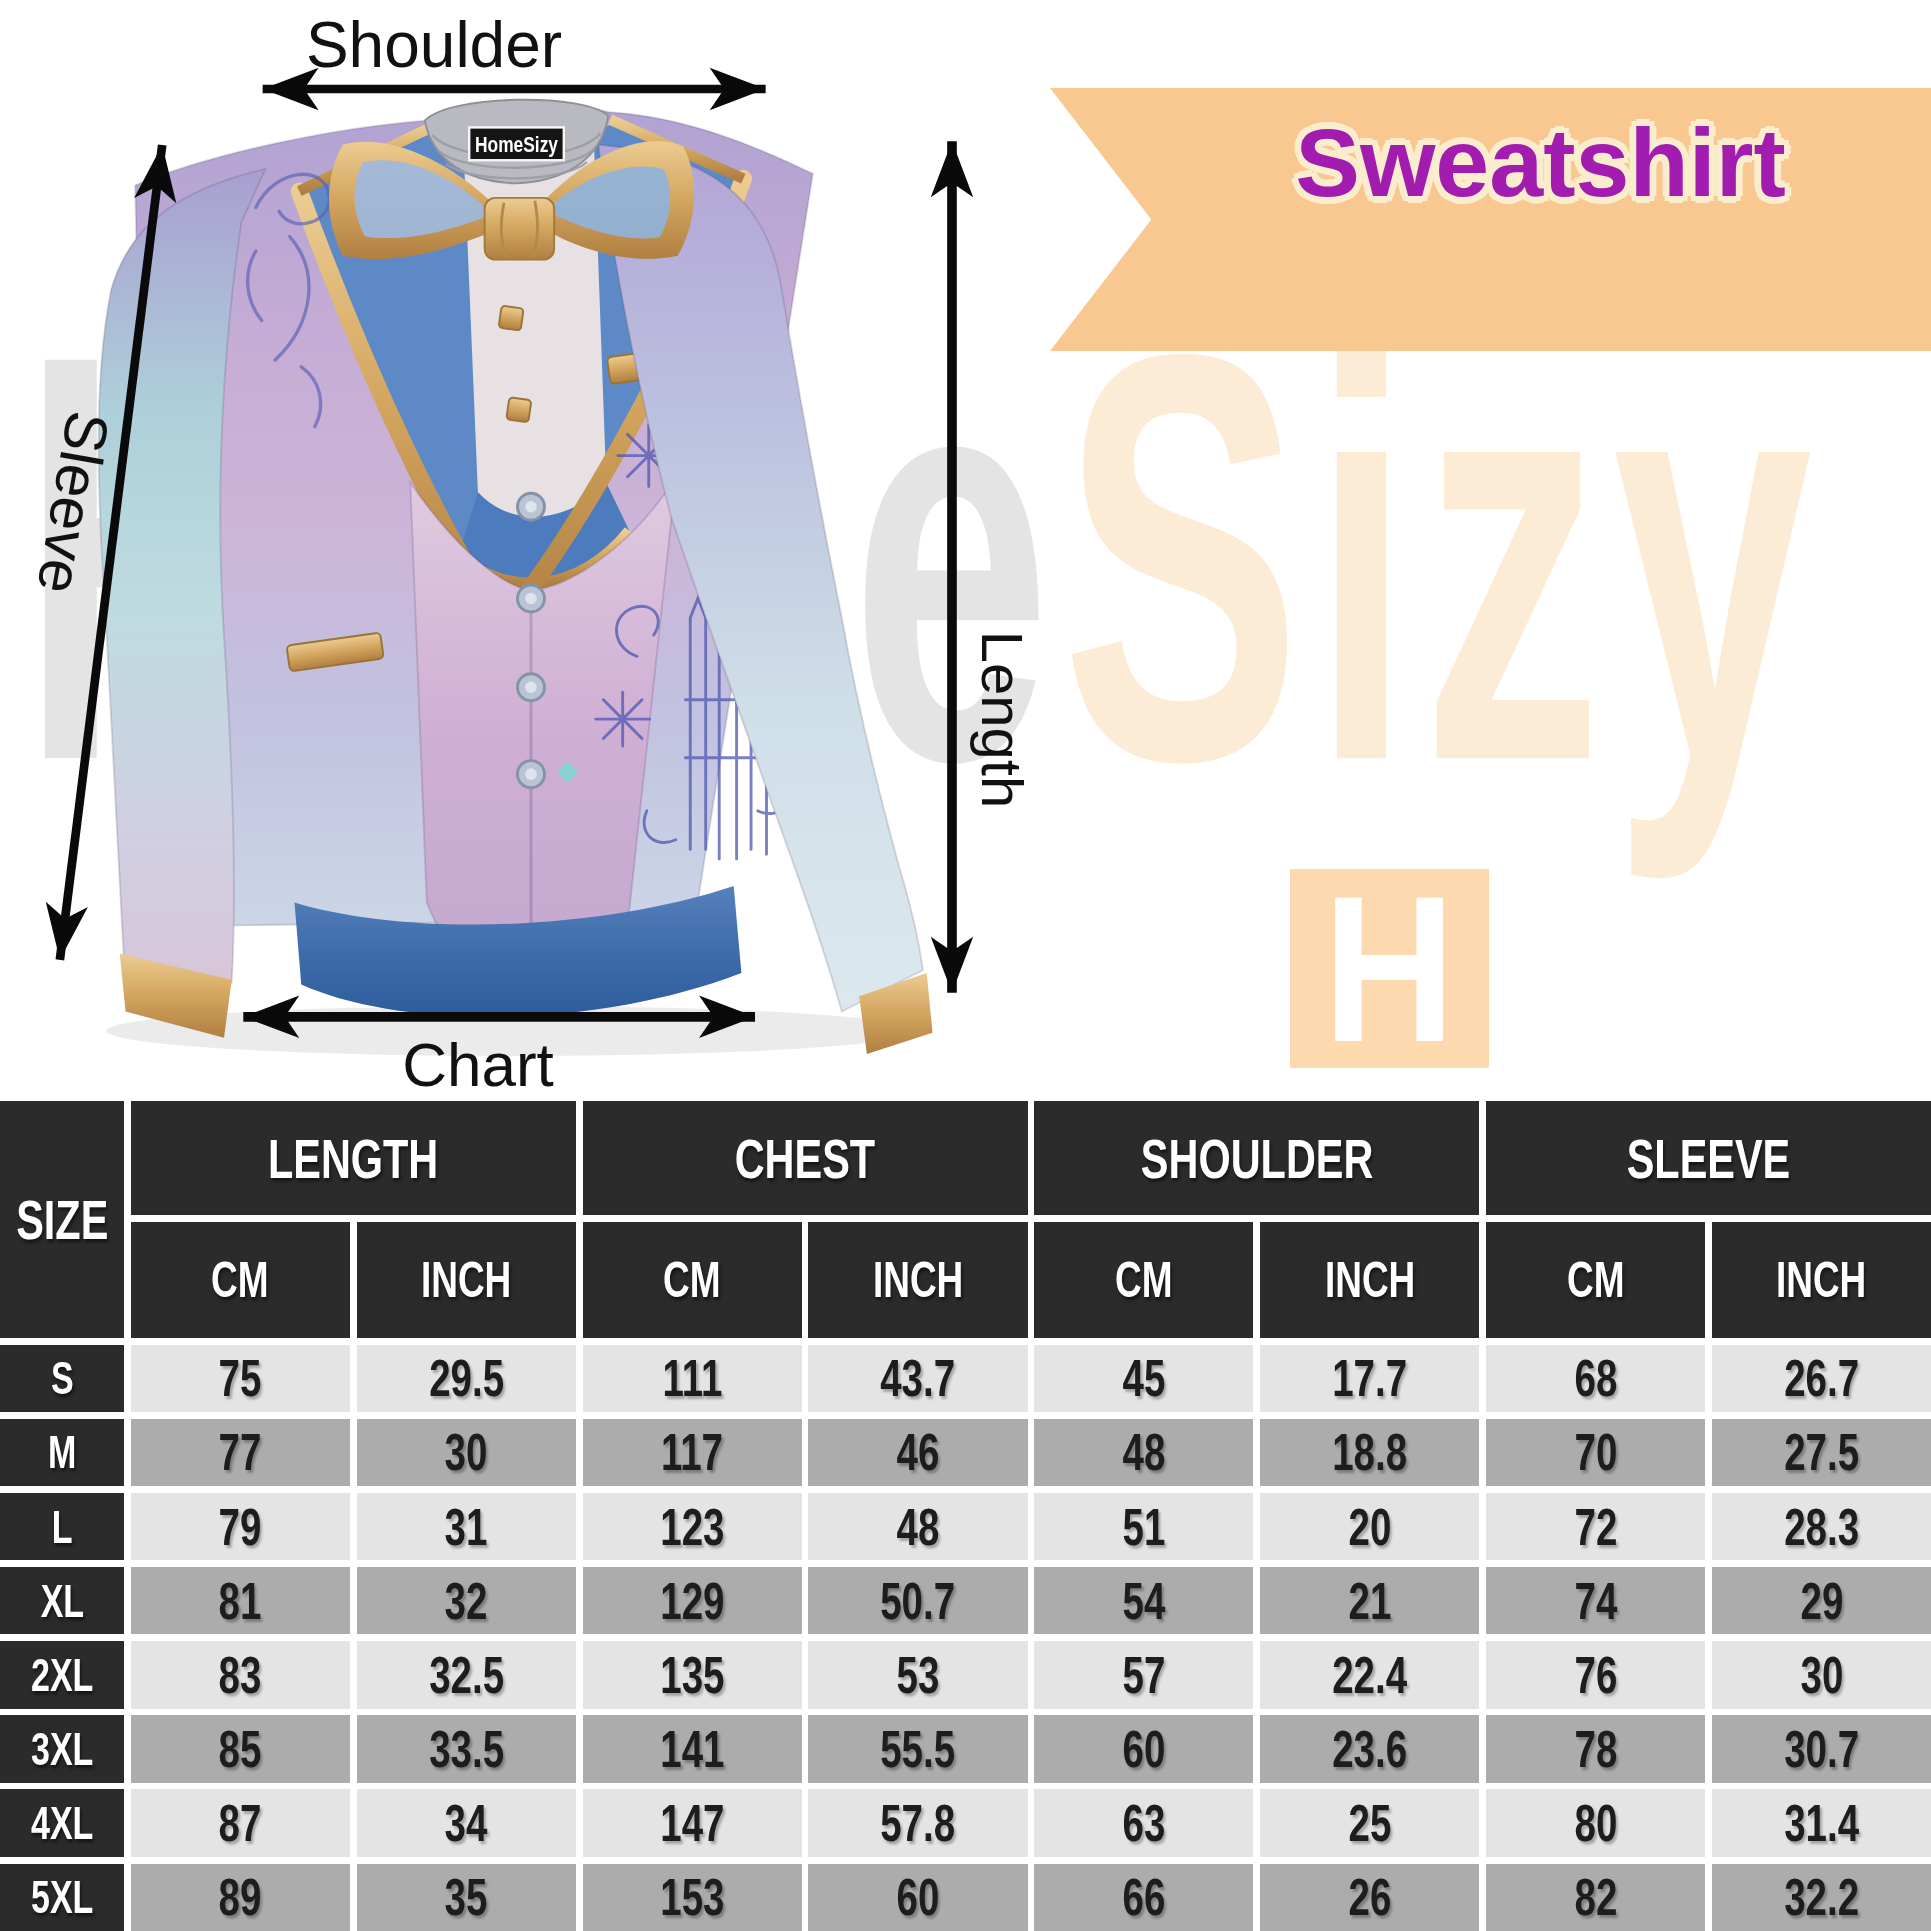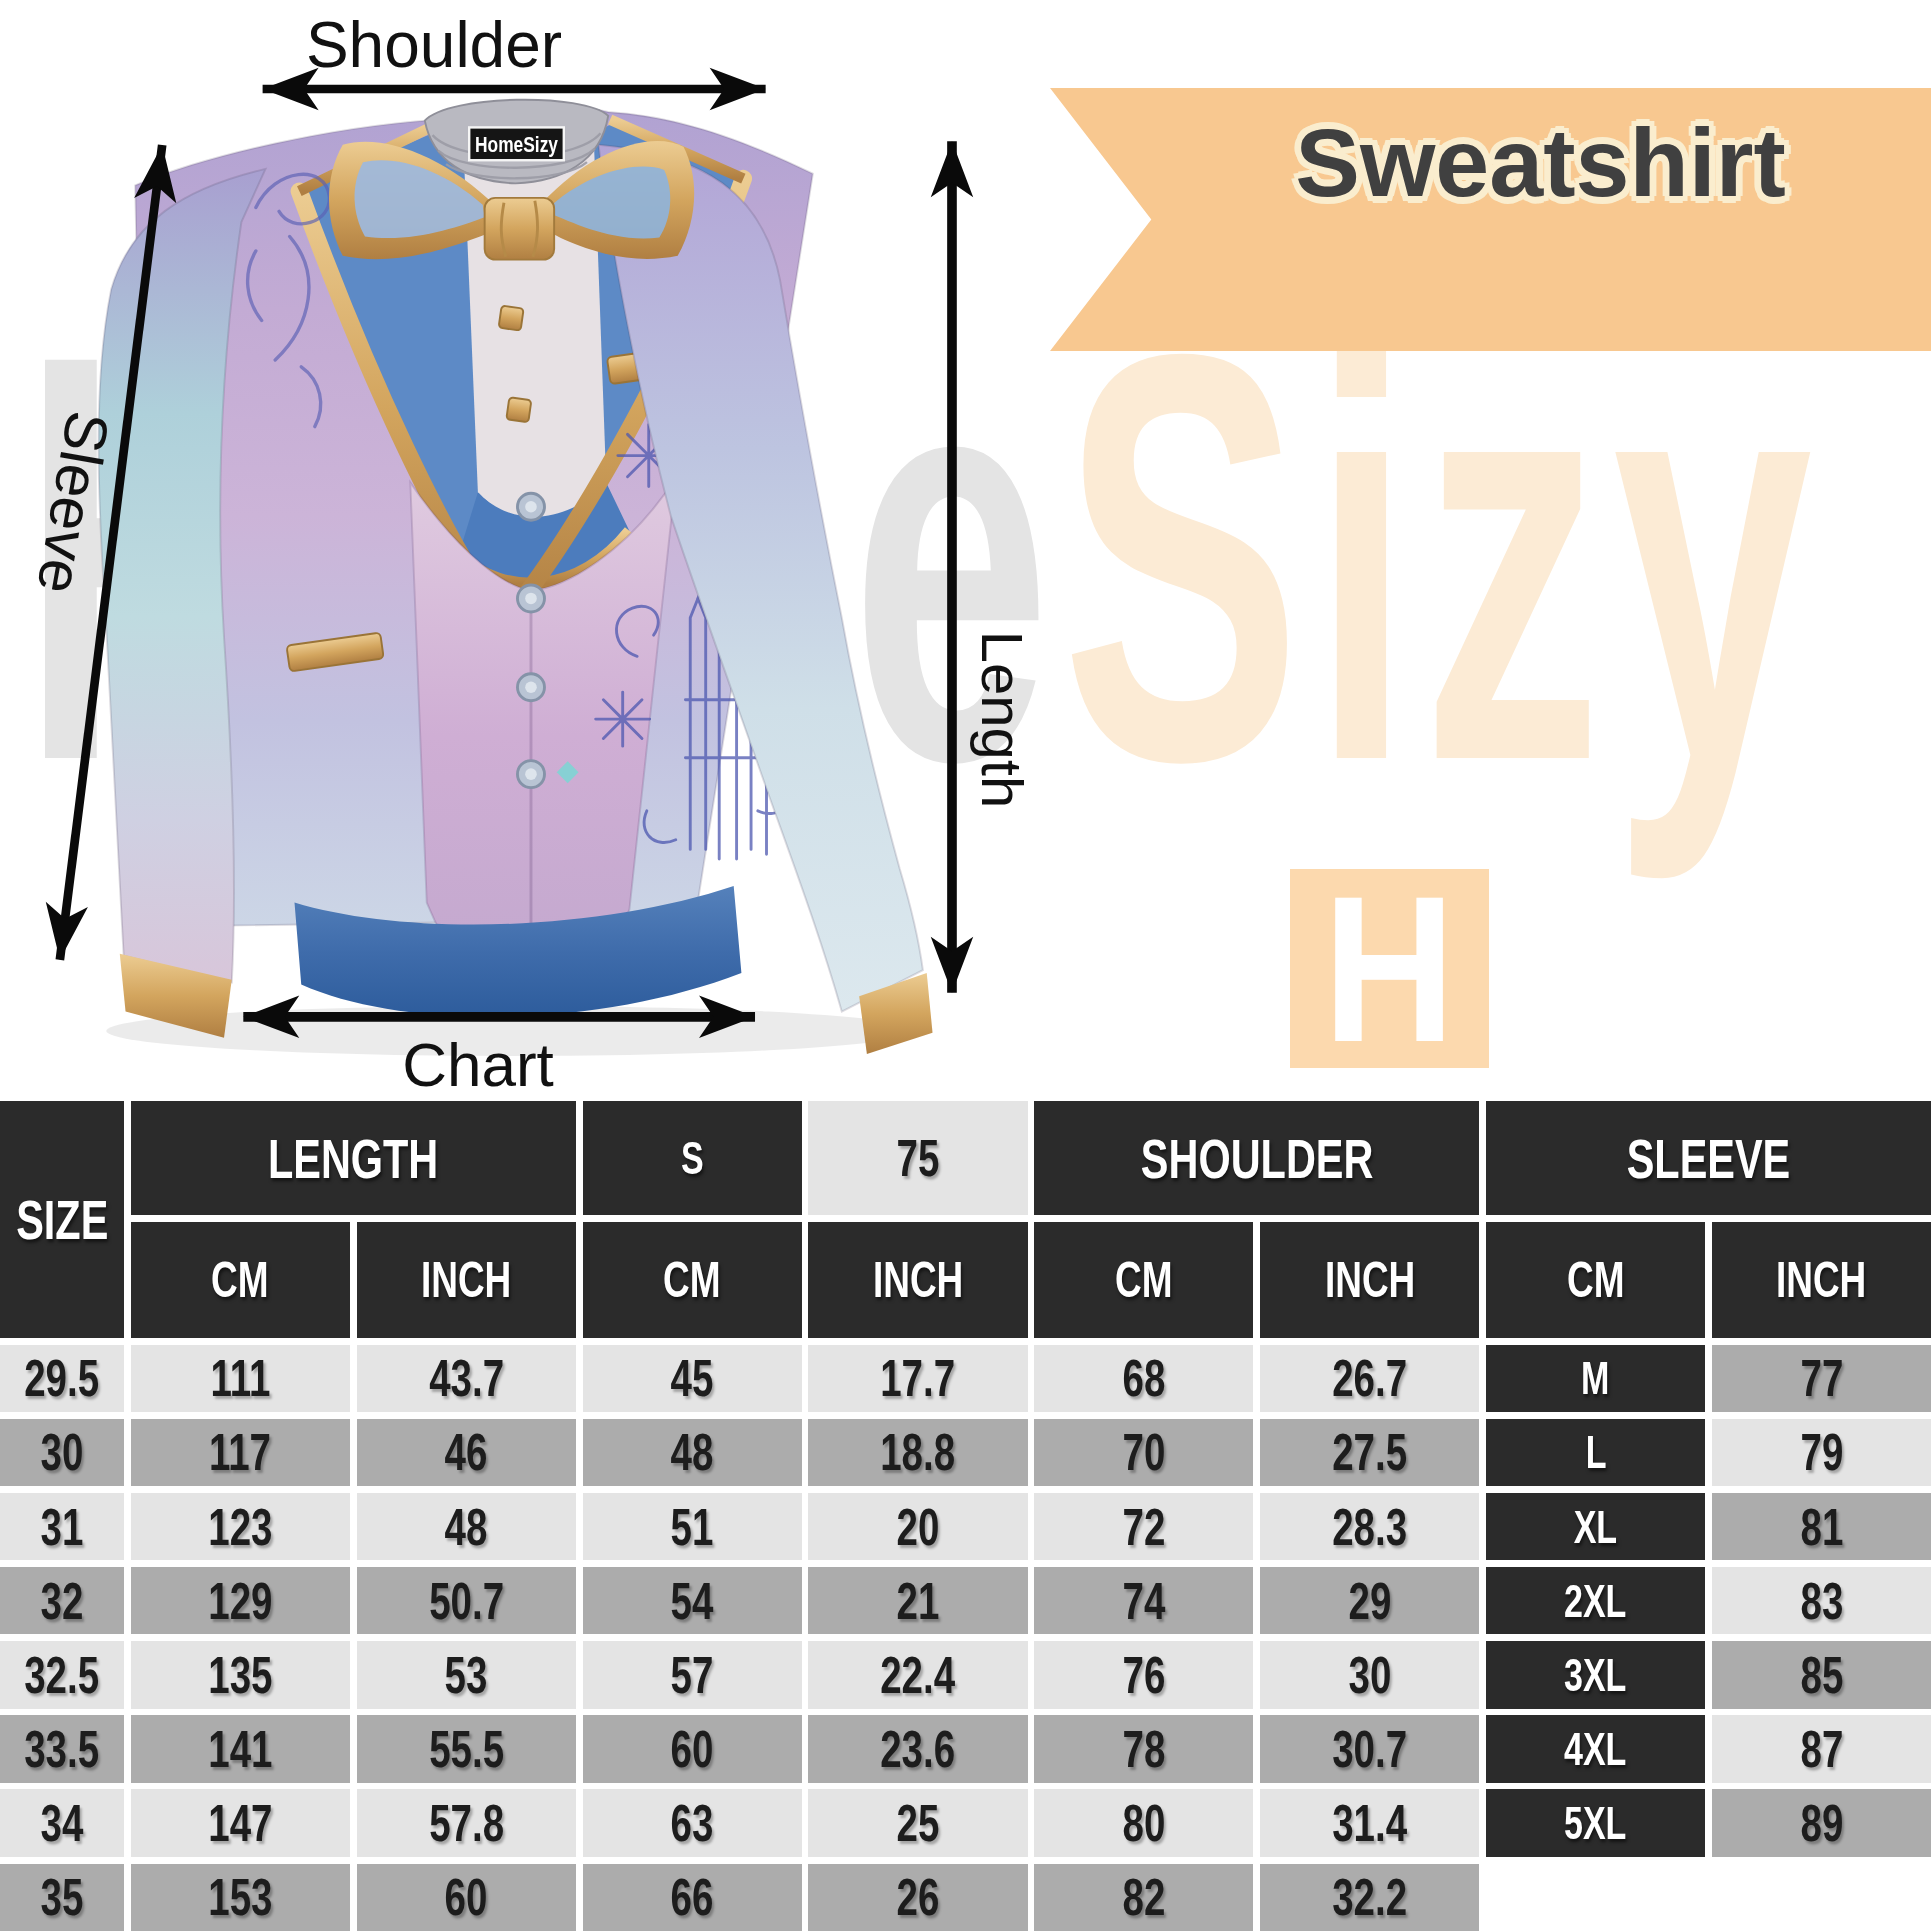--- a/index.html
+++ b/index.html
@@ -16,21 +16,21 @@
   .wm-peach{color:#FCEBD5;}
 
   .hlogo{position:absolute;left:1290px;top:869px;width:199px;height:199px;background:#FCD9AE;
          z-index:2;display:flex;align-items:center;justify-content:center;}
   .hlogo span{color:#fff;font-weight:bold;font-size:208px;line-height:1;display:inline-block;
               transform:scaleX(0.88);}
 
   .banner{position:absolute;left:1050px;top:88px;width:881px;height:263px;background:#F8C890;z-index:2;
           clip-path:polygon(0 0,100% 0,100% 100%,0 100%,11.5% 50%);}
   .banner-text{position:absolute;left:101px;top:19.3px;width:779px;text-align:center;
-               font-size:97px;line-height:112px;font-weight:bold;color:#404040;
+               font-size:97px;line-height:112px;font-weight:bold;color:#a21caf;
                text-shadow:6.8px 0 0 #FAEDCE,-6.8px 0 0 #FAEDCE,0 6.8px 0 #FAEDCE,0 -6.8px 0 #FAEDCE,
                            4.8px 4.8px 0 #FAEDCE,-4.8px 4.8px 0 #FAEDCE,4.8px -4.8px 0 #FAEDCE,-4.8px -4.8px 0 #FAEDCE;}
 
   .garment-svg{position:absolute;left:58px;top:77px;z-index:3;}
   .arrows-svg{position:absolute;left:0;top:0;z-index:4;pointer-events:none;}
 
   .dim-label{position:absolute;z-index:5;color:#111;font-size:64px;font-weight:400;
              text-align:center;white-space:nowrap;}
   .lbl-shoulder{left:241px;top:7.7px;width:386px;}
   .lbl-sleeve{left:-43px;top:468px;width:232px;font-size:60px;transform:rotate(100deg);}
@@ -230,20 +230,23 @@
     <div class="dim-label lbl-bust">Chart</div>
   </div>
 
   <div class="size-table">
     <div class="cell hcell corner">
         <span class="cx">SIZE</span>
       </div>
     <div class="cell hcell group g1">
         <span class="cx">LENGTH</span>
       </div>
+    <div class="cell hcell group g2">
+        <span class="cx">CHEST</span>
+      </div>
     <div class="cell hcell group g3">
         <span class="cx">SHOULDER</span>
       </div>
     <div class="cell hcell group g4">
         <span class="cx">SLEEVE</span>
       </div>
     <div class="cell hcell unit u1">
         <span class="cx">CM</span>
       </div>
     <div class="cell hcell unit u2">

